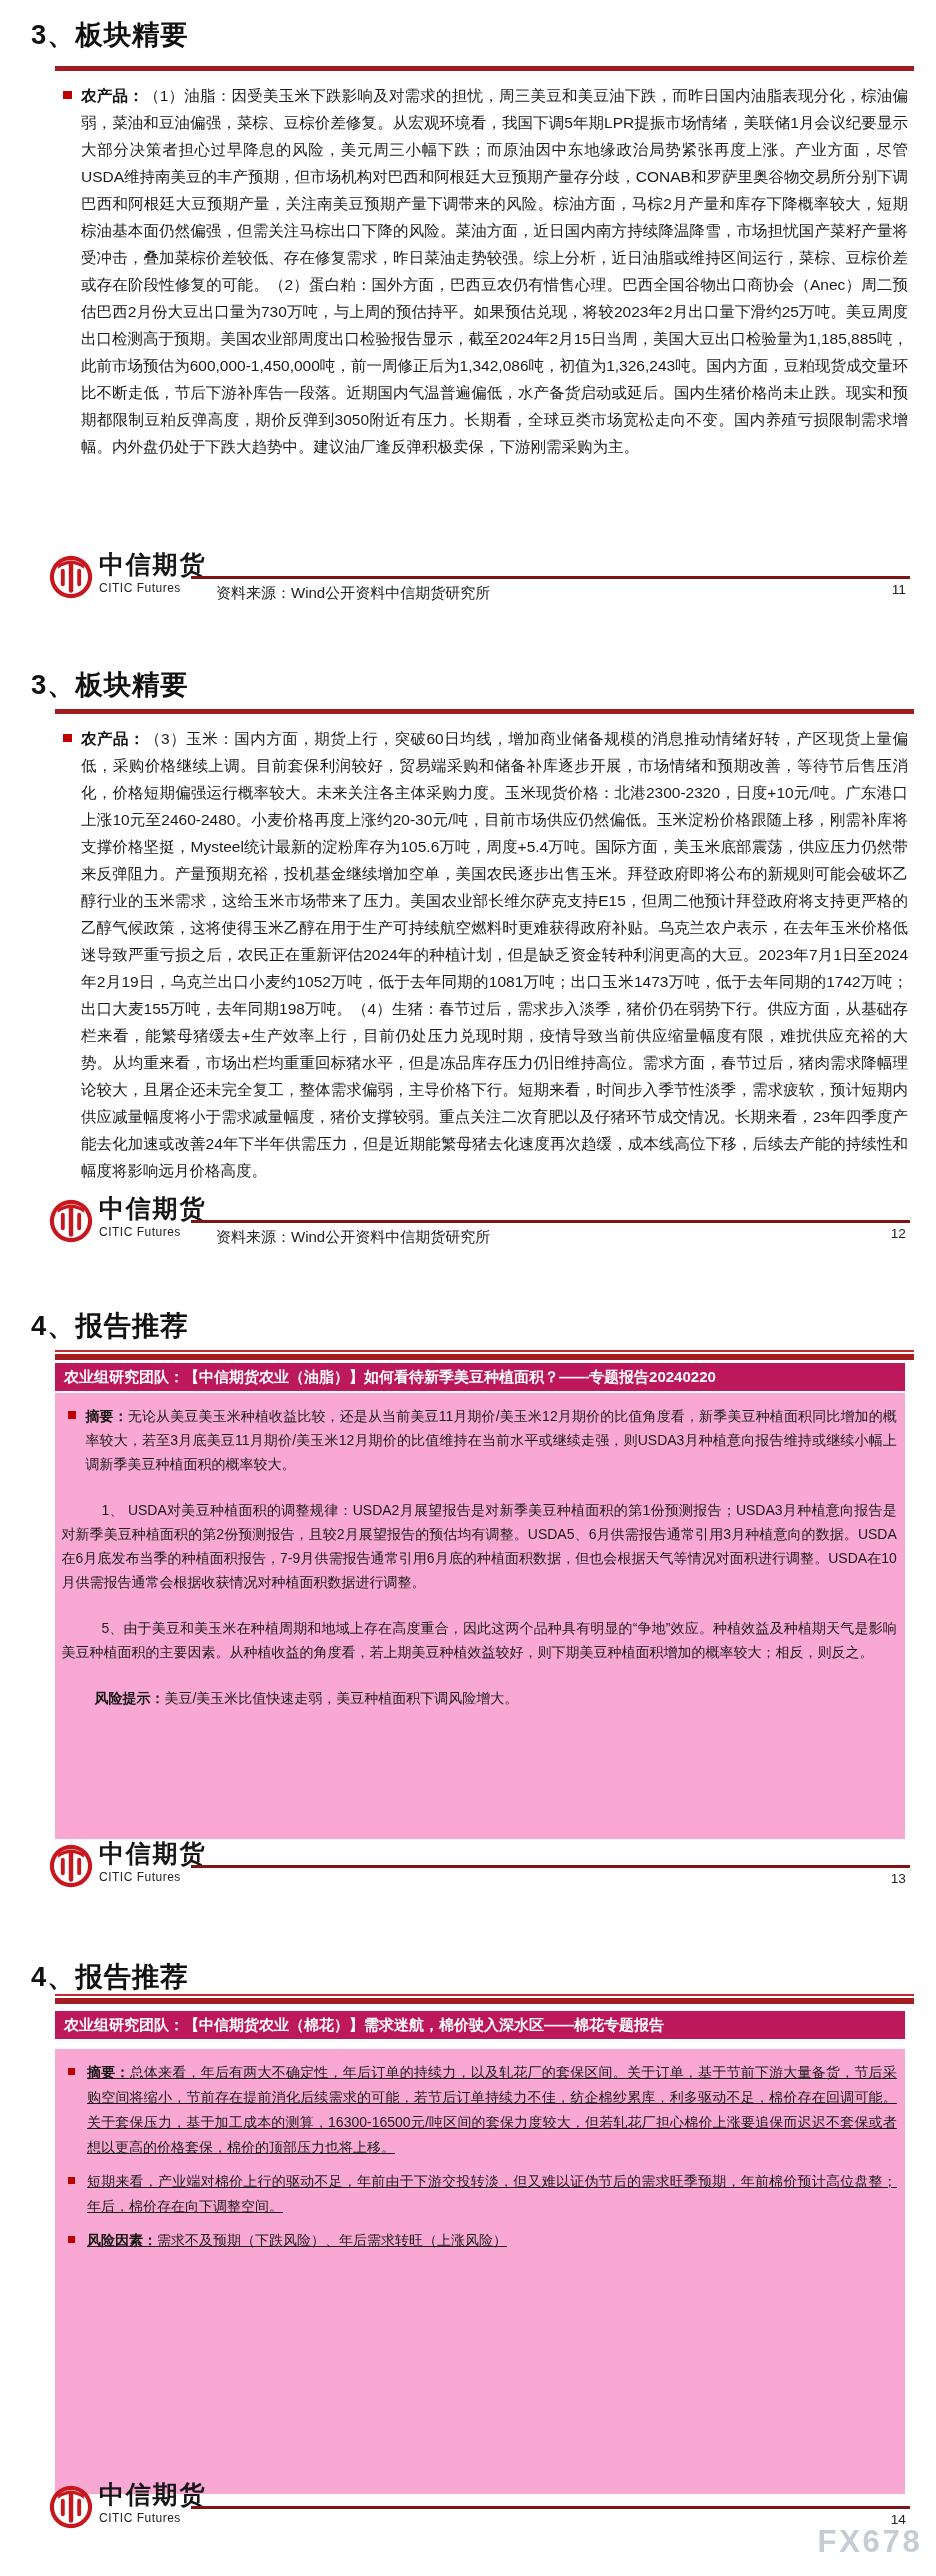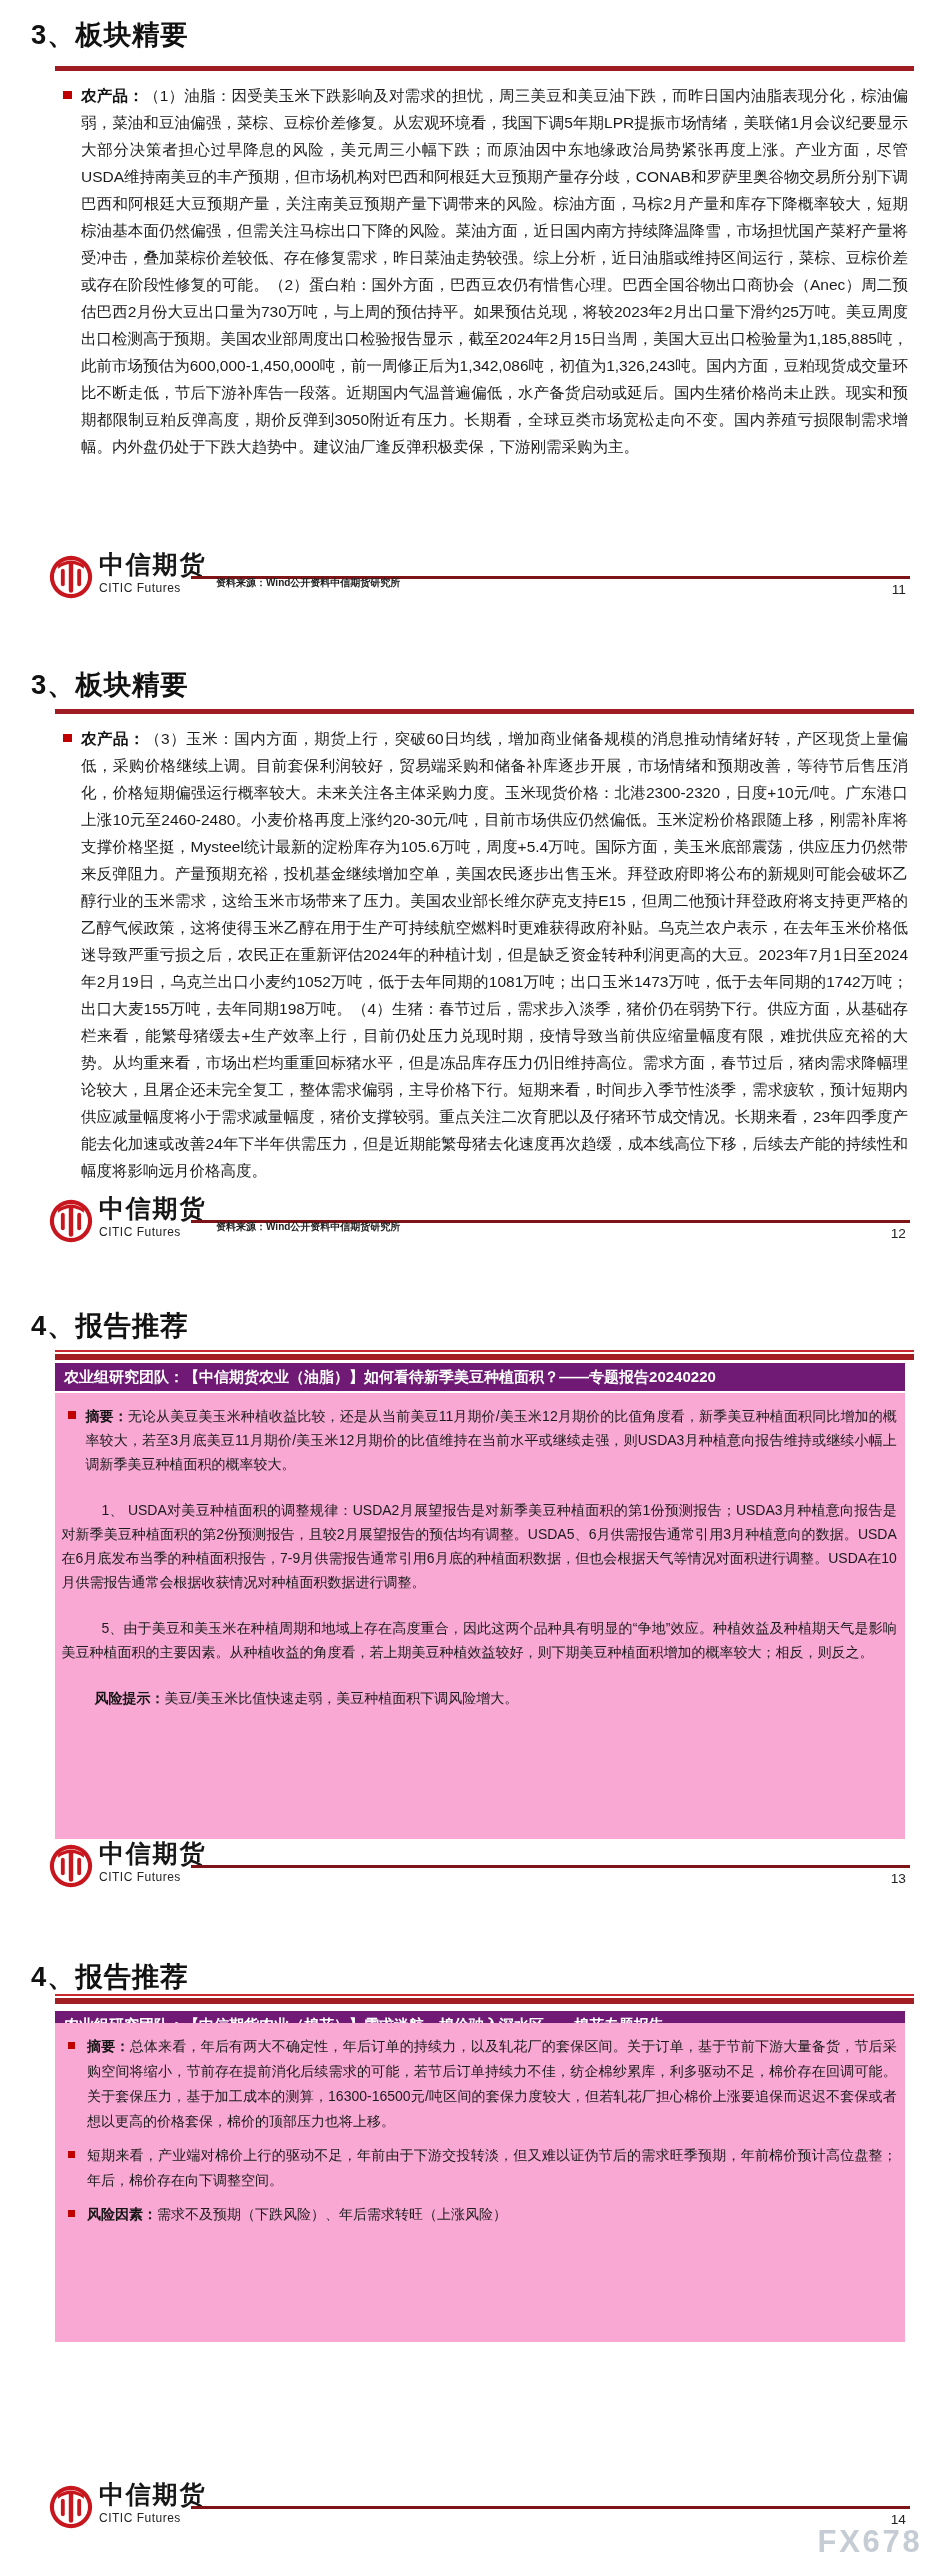--- a/index.html
+++ b/index.html
@@ -32,33 +32,33 @@
   .bullet-par {
     position:relative; padding-left:24px;
     font-size:15.5px; line-height:27px; text-align:justify; color:#1b1b1b;
   }
   .sq {
     position:absolute; left:6.4px; top:9.1px; width:8.2px; height:8.2px; background:#c00000;
   }
   .lead { font-weight:700; color:#141414; }
 
   .banner {
-    position:absolute; left:55px; right:32px; background:#701a75; color:#ffffff;
+    position:absolute; left:55px; right:32px; background:#be185d; color:#ffffff;
     font-weight:700; font-size:15px; line-height:18.3px; padding:4.6px 9.1px 5.5px;
     white-space:nowrap; overflow:hidden;
   }
   .pg3 .banner { top:92px; } .pg4 .banner { top:54px; }
 
   .grey-panel {
     position:absolute; left:55px; right:32px; background:#f9a8d4;
     font-size:14px; line-height:24px; color:#1b1b1b;
     padding:11px 8.2px 0 6.4px;
   }
   .pg3 .grey-panel { top:122px; height:446px; }
-  .pg4 .grey-panel { top:66px; height:319px; line-height:25px; }
+  .pg4 .grey-panel { top:92px; height:445px; line-height:25px;text-decoration:underline; }
 
   .g-sum { position:relative; padding-left:24px; text-align:justify; }
   .g-sum .sq { top:7.3px; }
   .g-par { text-align:justify; margin-top:22px; text-indent:40px; }
   .g-risk { margin-top:22px; text-indent:33px; text-align:justify; }
   .g-bullet { position:relative; padding-left:25.6px; text-align:justify; margin-top:9px; }
   .g-bullet:first-child { margin-top:0; }
   .g-bullet .sq { top:8.2px; width:7.3px; height:7.3px; }
 
   .page-footer { position:absolute; left:48px; right:27.4px; height:59px; }
@@ -66,21 +66,21 @@
   .pg3 .page-footer { top:572px; } .pg4 .page-footer { top:527px; }
   .logo-svg { position:absolute; left:0; top:0; width:46px; height:46px; }
   .brand { position:absolute; left:51px; top:-1.8px; }
   .brand-cn {
     font-family:"Liberation Serif","DejaVu Serif",serif;
     font-size:25px; font-weight:800; color:#161616; letter-spacing:1.8px; line-height:25.6px;
     white-space:nowrap;
   }
   .brand-en { font-size:12px; font-weight:400; color:#222; letter-spacing:0.5px; line-height:16.5px; margin-top:2.7px; white-space:nowrap; }
   .footer-rule { position:absolute; left:143px; right:0; top:22px; height:2.7px; background:#7e1416; }
-  .footer-source { position:absolute; left:168px; top:22px; font-size:10px; font-weight:700; color:#222; white-space:nowrap; }
+  .footer-source { position:absolute; left:168px; top:30px; font-size:15px; font-weight:400; color:#222; white-space:nowrap; }
   .page-num { position:absolute; right:3.7px; top:28px; font-size:13.7px; color:#222; }
 
   .watermark {
     position:absolute; right:14.6px; top:567px; font-size:31px; font-weight:700;
     color:#c6ccd4; letter-spacing:2.7px;
   }
 </style>
 </head>
 <body>
 

